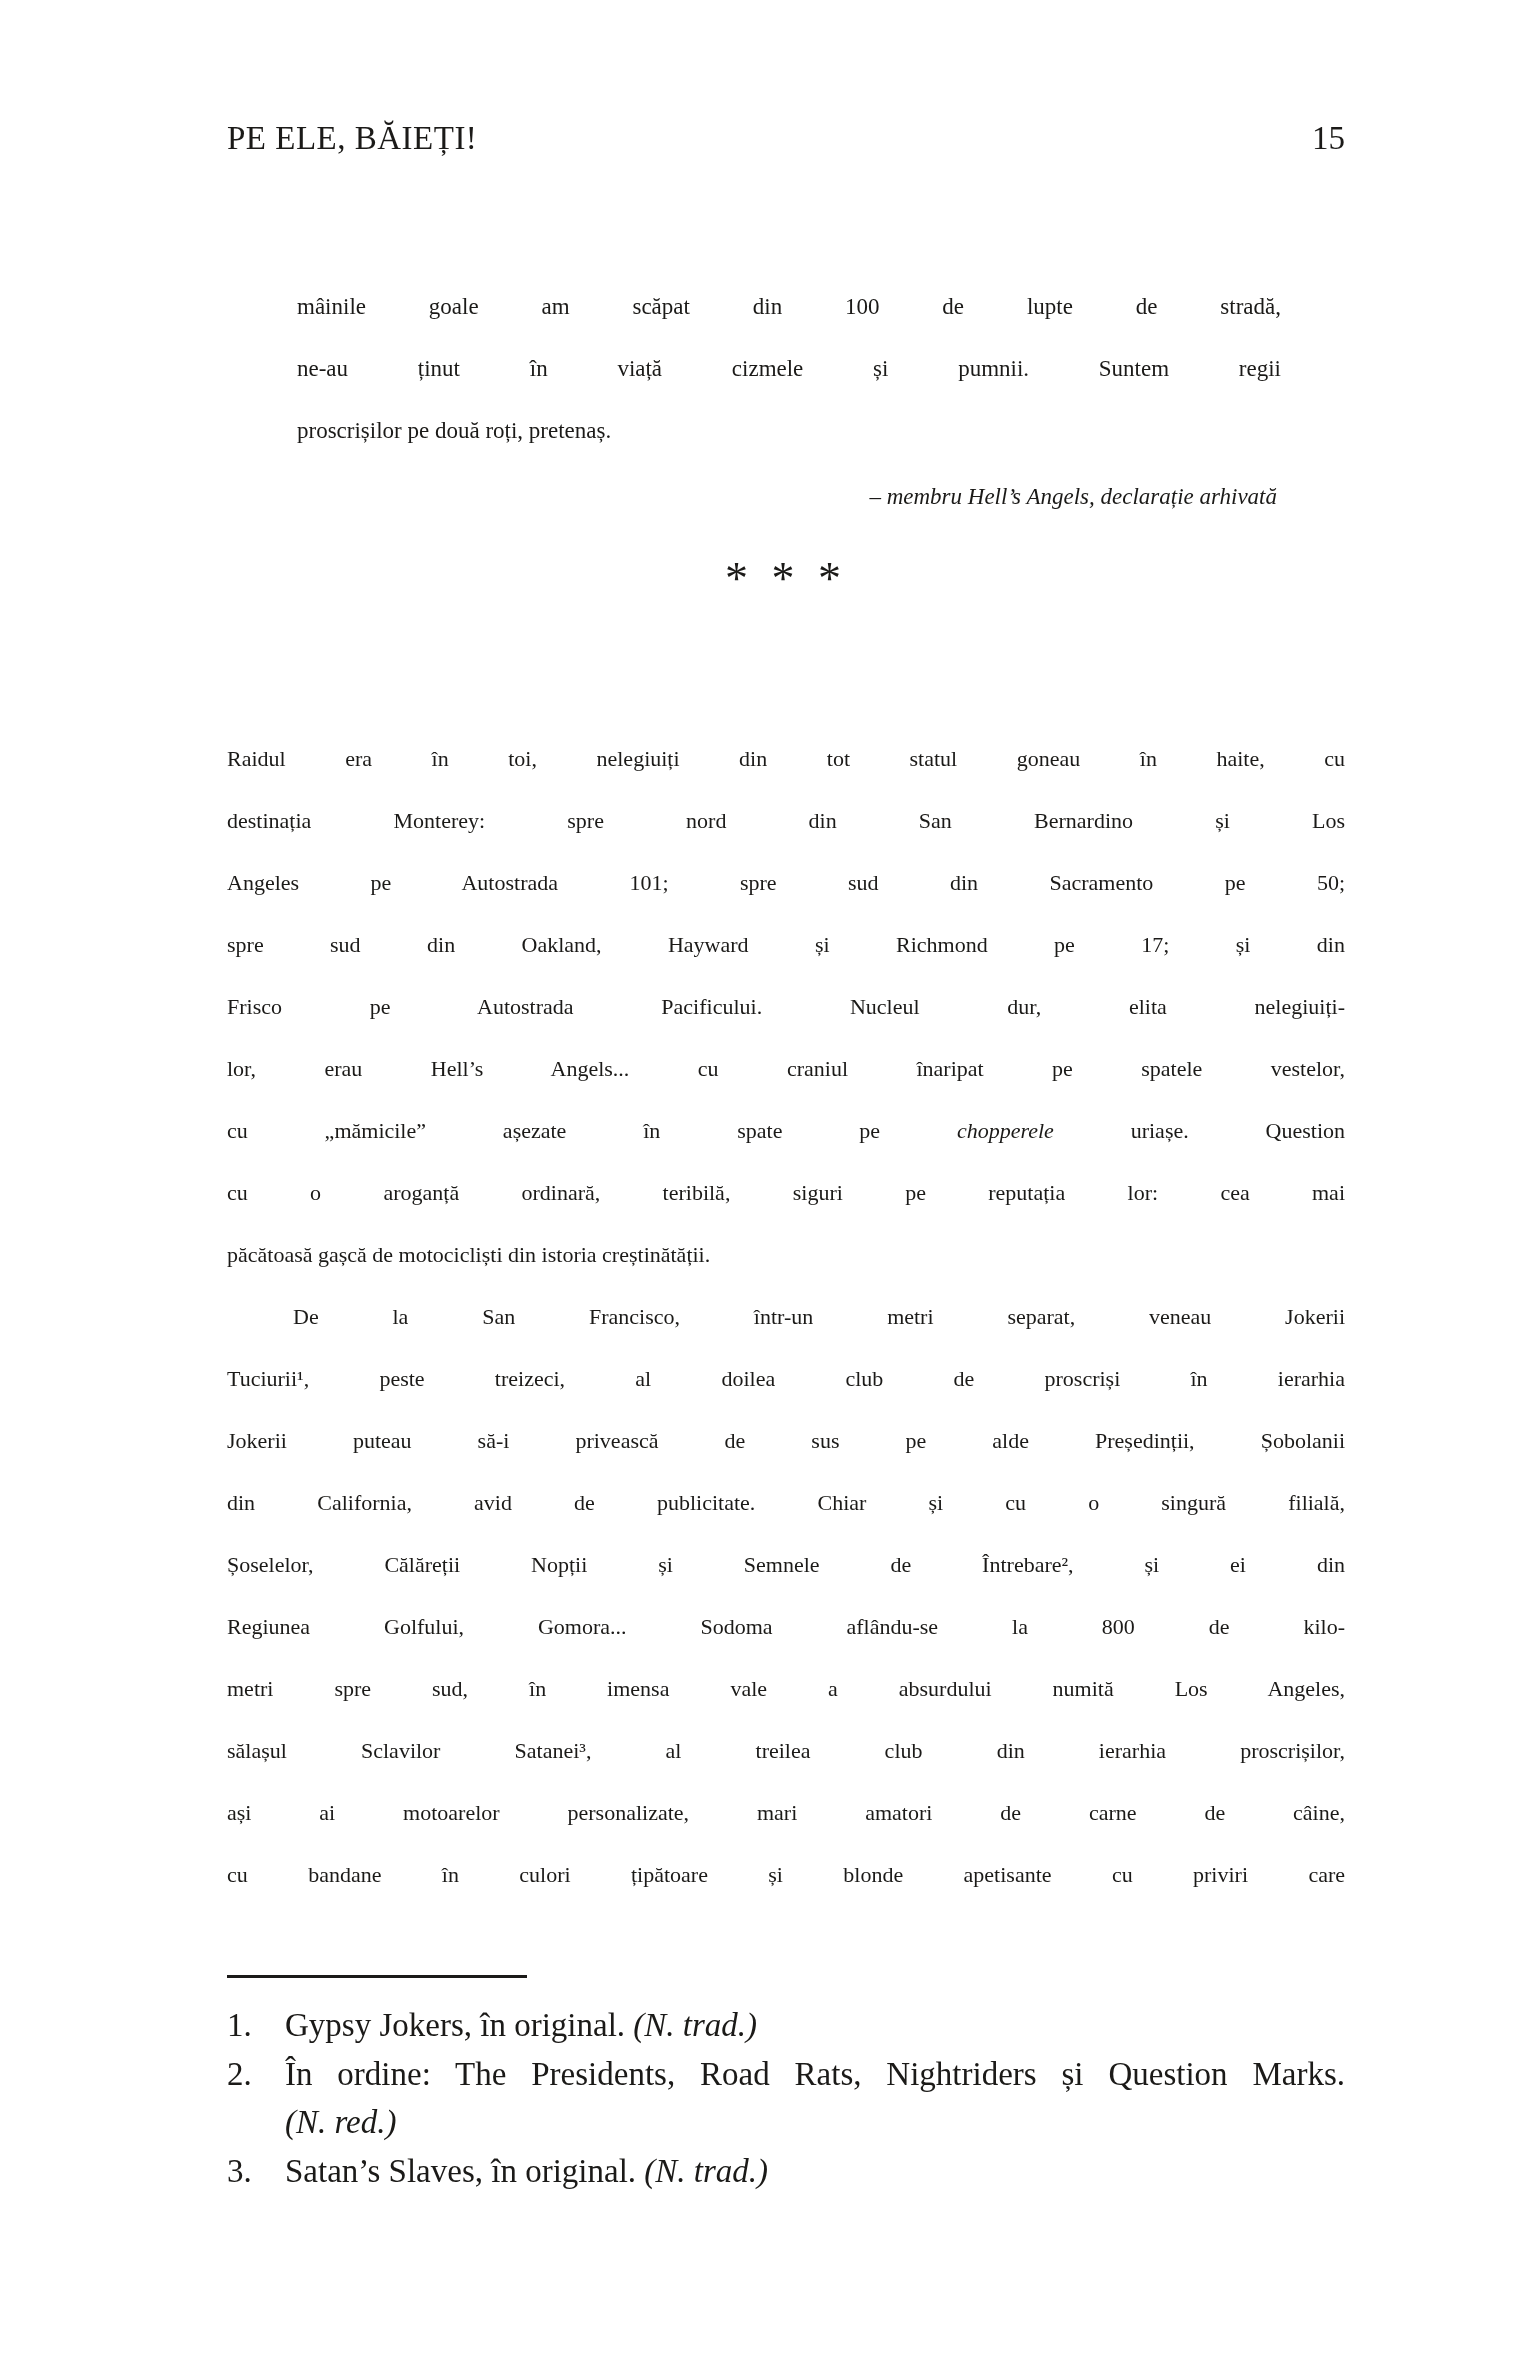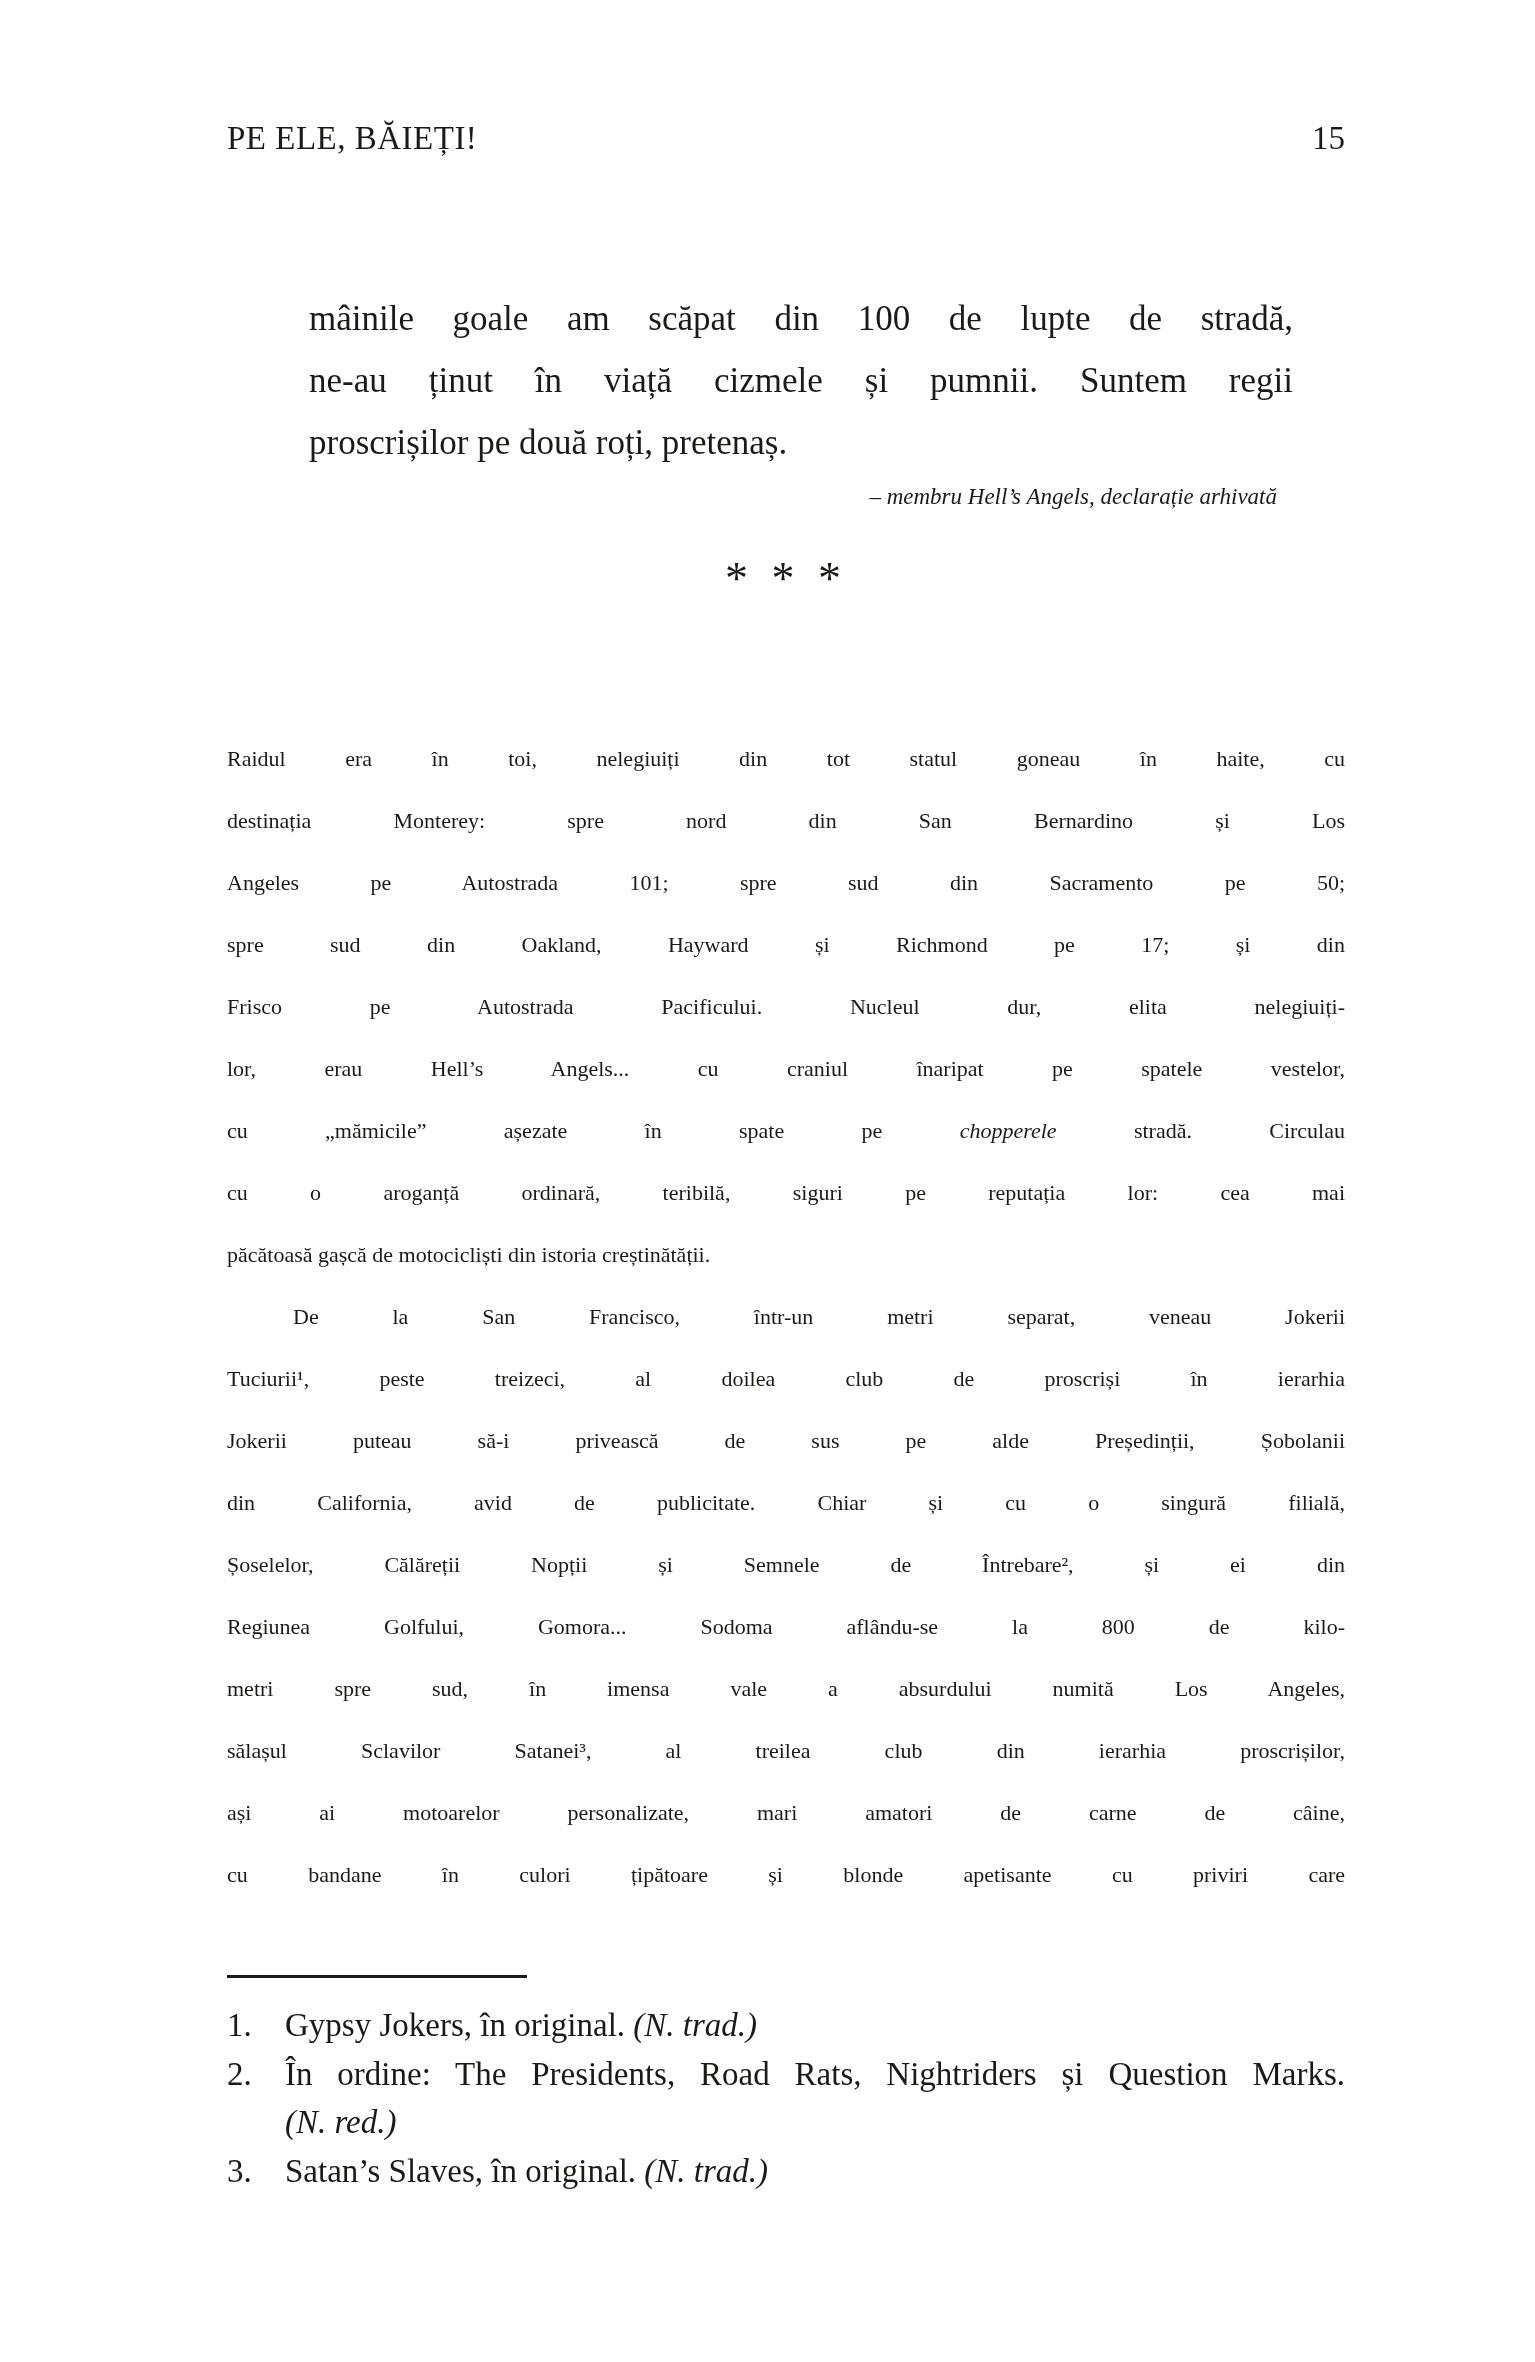--- a/index.html
+++ b/index.html
@@ -36,22 +36,22 @@
   .page-number {
     font-size: 33px;
   }
 
   
   .epigraph {
     position: absolute;
     left: 293px;
     top: 272px;
     width: 984px;
-    margin: 16px;
-    font-size: 35px;
+    margin: 4px;
+    font-size: 23px;
   }
   .q-line {
     line-height: 62px;
     height: 62px;
     white-space: normal;
   }
   .just {
     text-align: justify;
     text-align-last: justify;
   }
@@ -161,21 +161,21 @@
   <div class="section-separator">* * *</div>
 
   <div class="body-text">
     <div class="para">
       <div class="b-line"><span>Raidul era în toi, nelegiuiți din tot statul goneau în haite, cu</span></div>
       <div class="b-line"><span>destinația Monterey: spre nord din San Bernardino și Los</span></div>
       <div class="b-line"><span>Angeles pe Autostrada 101; spre sud din Sacramento pe 50;</span></div>
       <div class="b-line"><span>spre sud din Oakland, Hayward și Richmond pe 17; și din</span></div>
       <div class="b-line"><span>Frisco pe Autostrada Pacificului. Nucleul dur, elita nelegiuiți-</span></div>
       <div class="b-line"><span>lor, erau Hell’s Angels... cu craniul înaripat pe spatele vestelor,</span></div>
-      <div class="b-line"><span>cu „mămicile” așezate în spate pe </span><span class="it">chopperele</span><span> stradă. Circulau</span></div>
+      <div class="b-line"><span>cu „mămicile” așezate în spate pe </span><span class="it">chopperele</span><span> uriașe. Question</span></div>
       <div class="b-line"><span>cu o aroganță ordinară, teribilă, siguri pe reputația lor: cea mai</span></div>
       <div class="b-line end"><span>păcătoasă gașcă de motocicliști din istoria creștinătății.</span></div>
     </div>
     <div class="para">
       <div class="b-line indent"><span>De la San Francisco, într-un metri separat, veneau Jokerii</span></div>
       <div class="b-line"><span>Tuciurii¹, peste treizeci, al doilea club de proscriși în ierarhia</span></div>
       <div class="b-line"><span>Jokerii puteau să-i privească de sus pe alde Președinții, Șobolanii</span></div>
       <div class="b-line"><span>din California, avid de publicitate. Chiar și cu o singură filială,</span></div>
       <div class="b-line"><span>Șoselelor, Călăreții Nopții și Semnele de Întrebare², și ei din</span></div>
       <div class="b-line"><span>Regiunea Golfului, Gomora... Sodoma aflându-se la 800 de kilo-</span></div>

